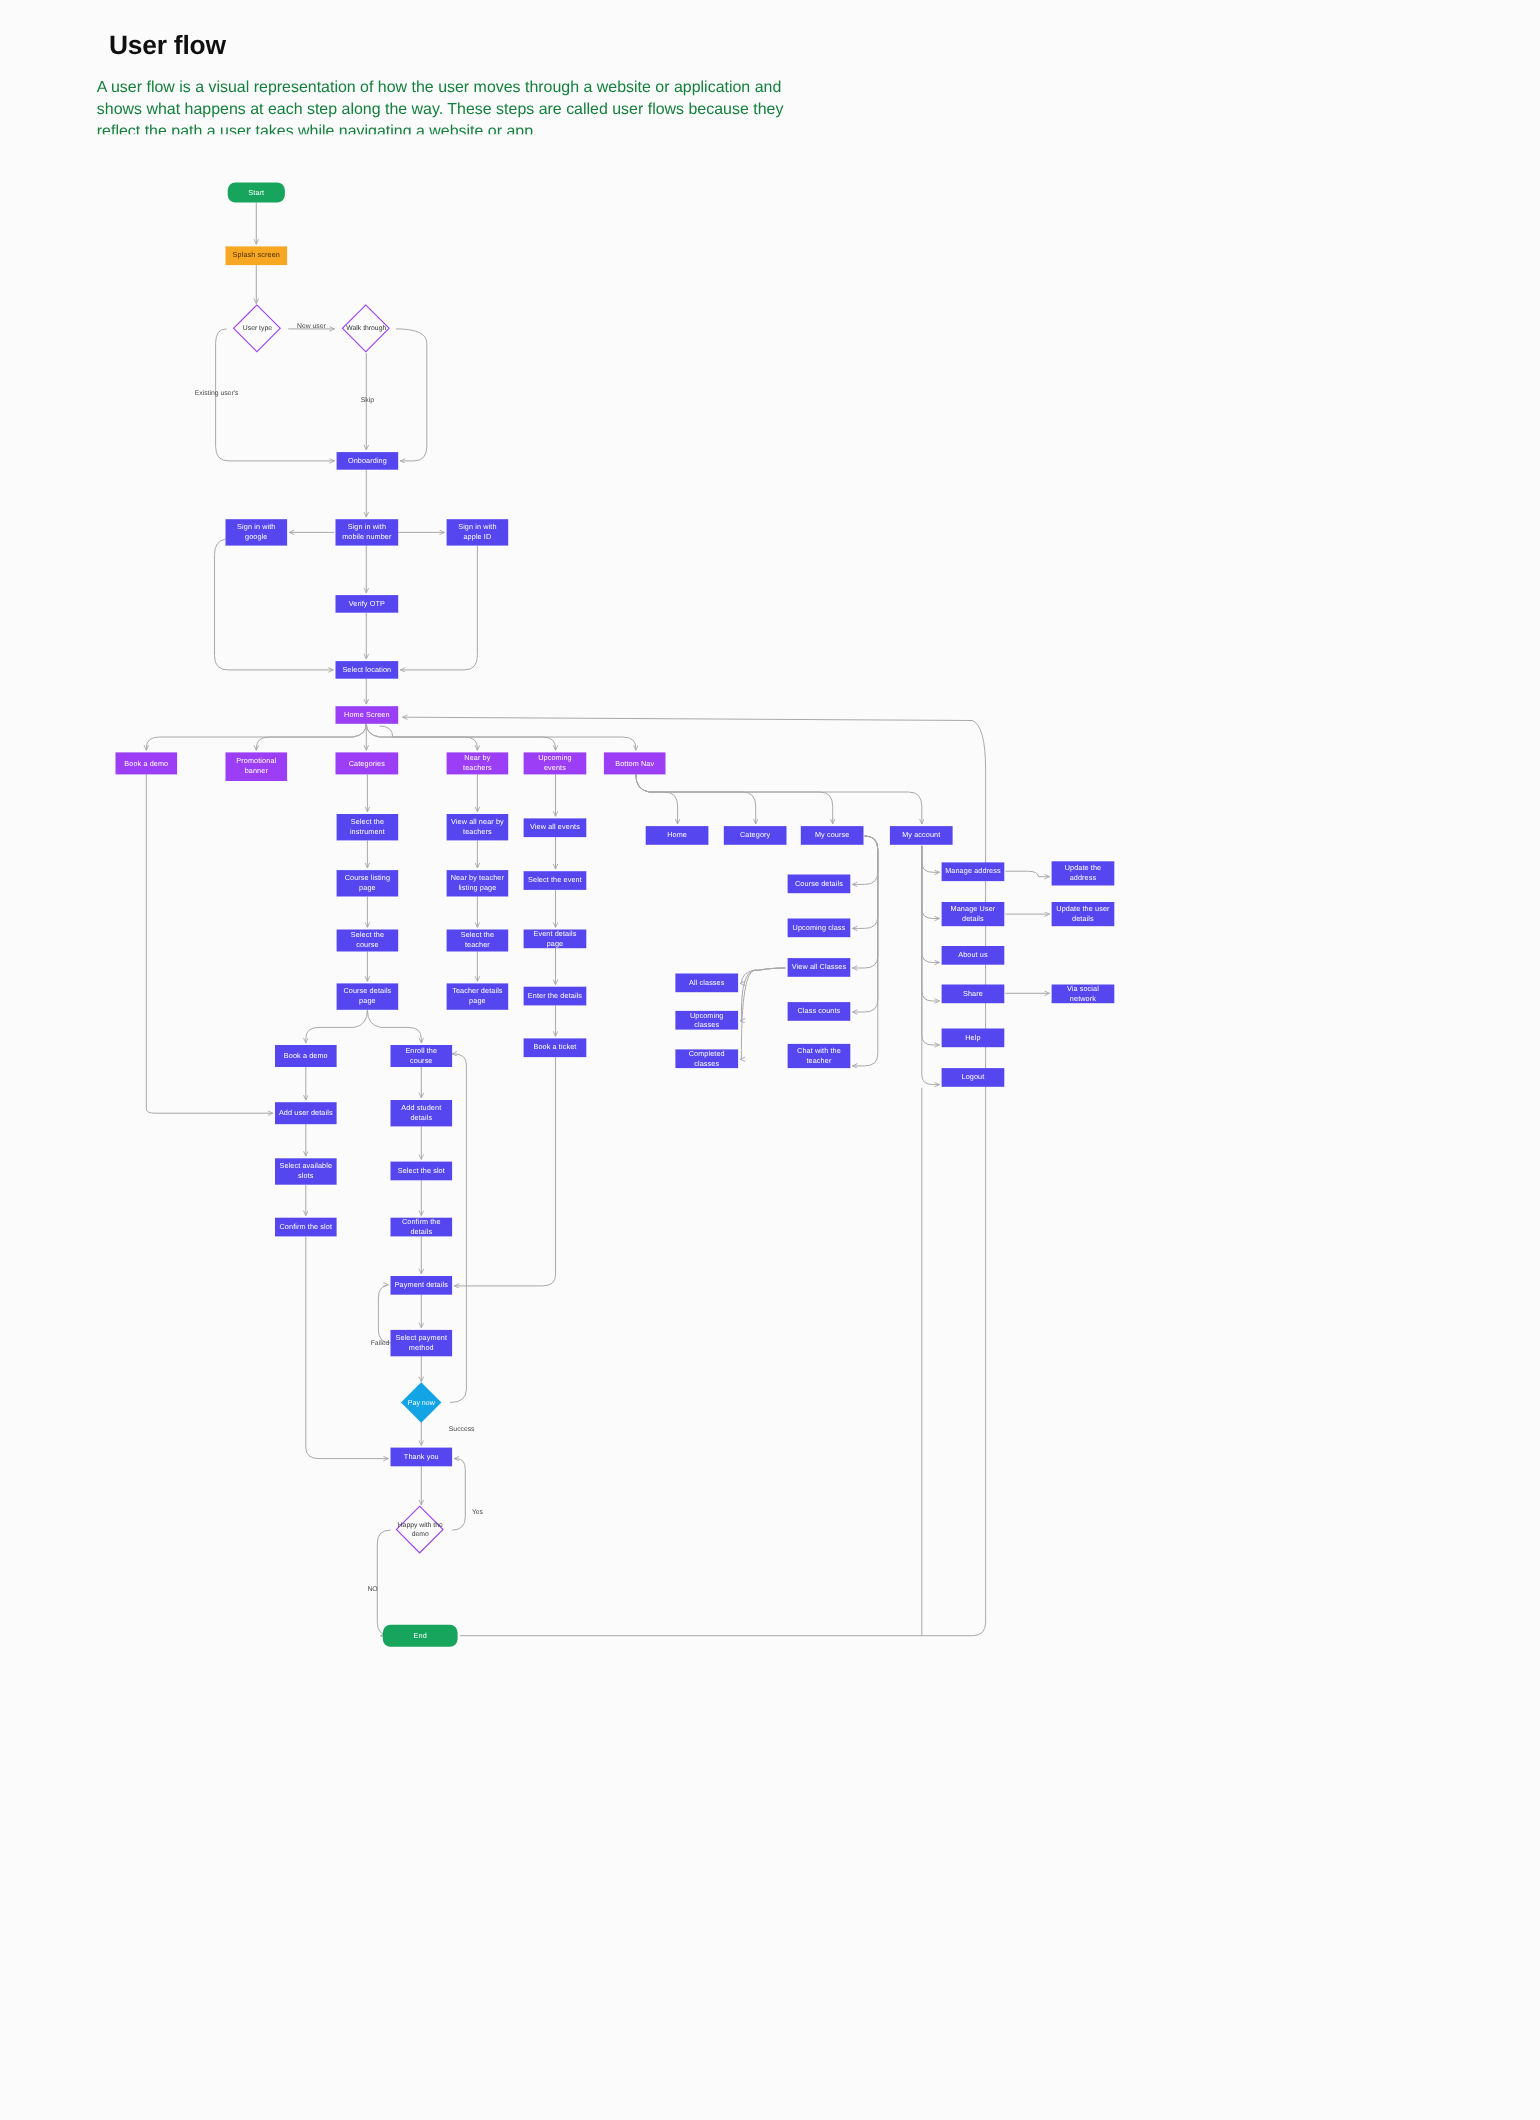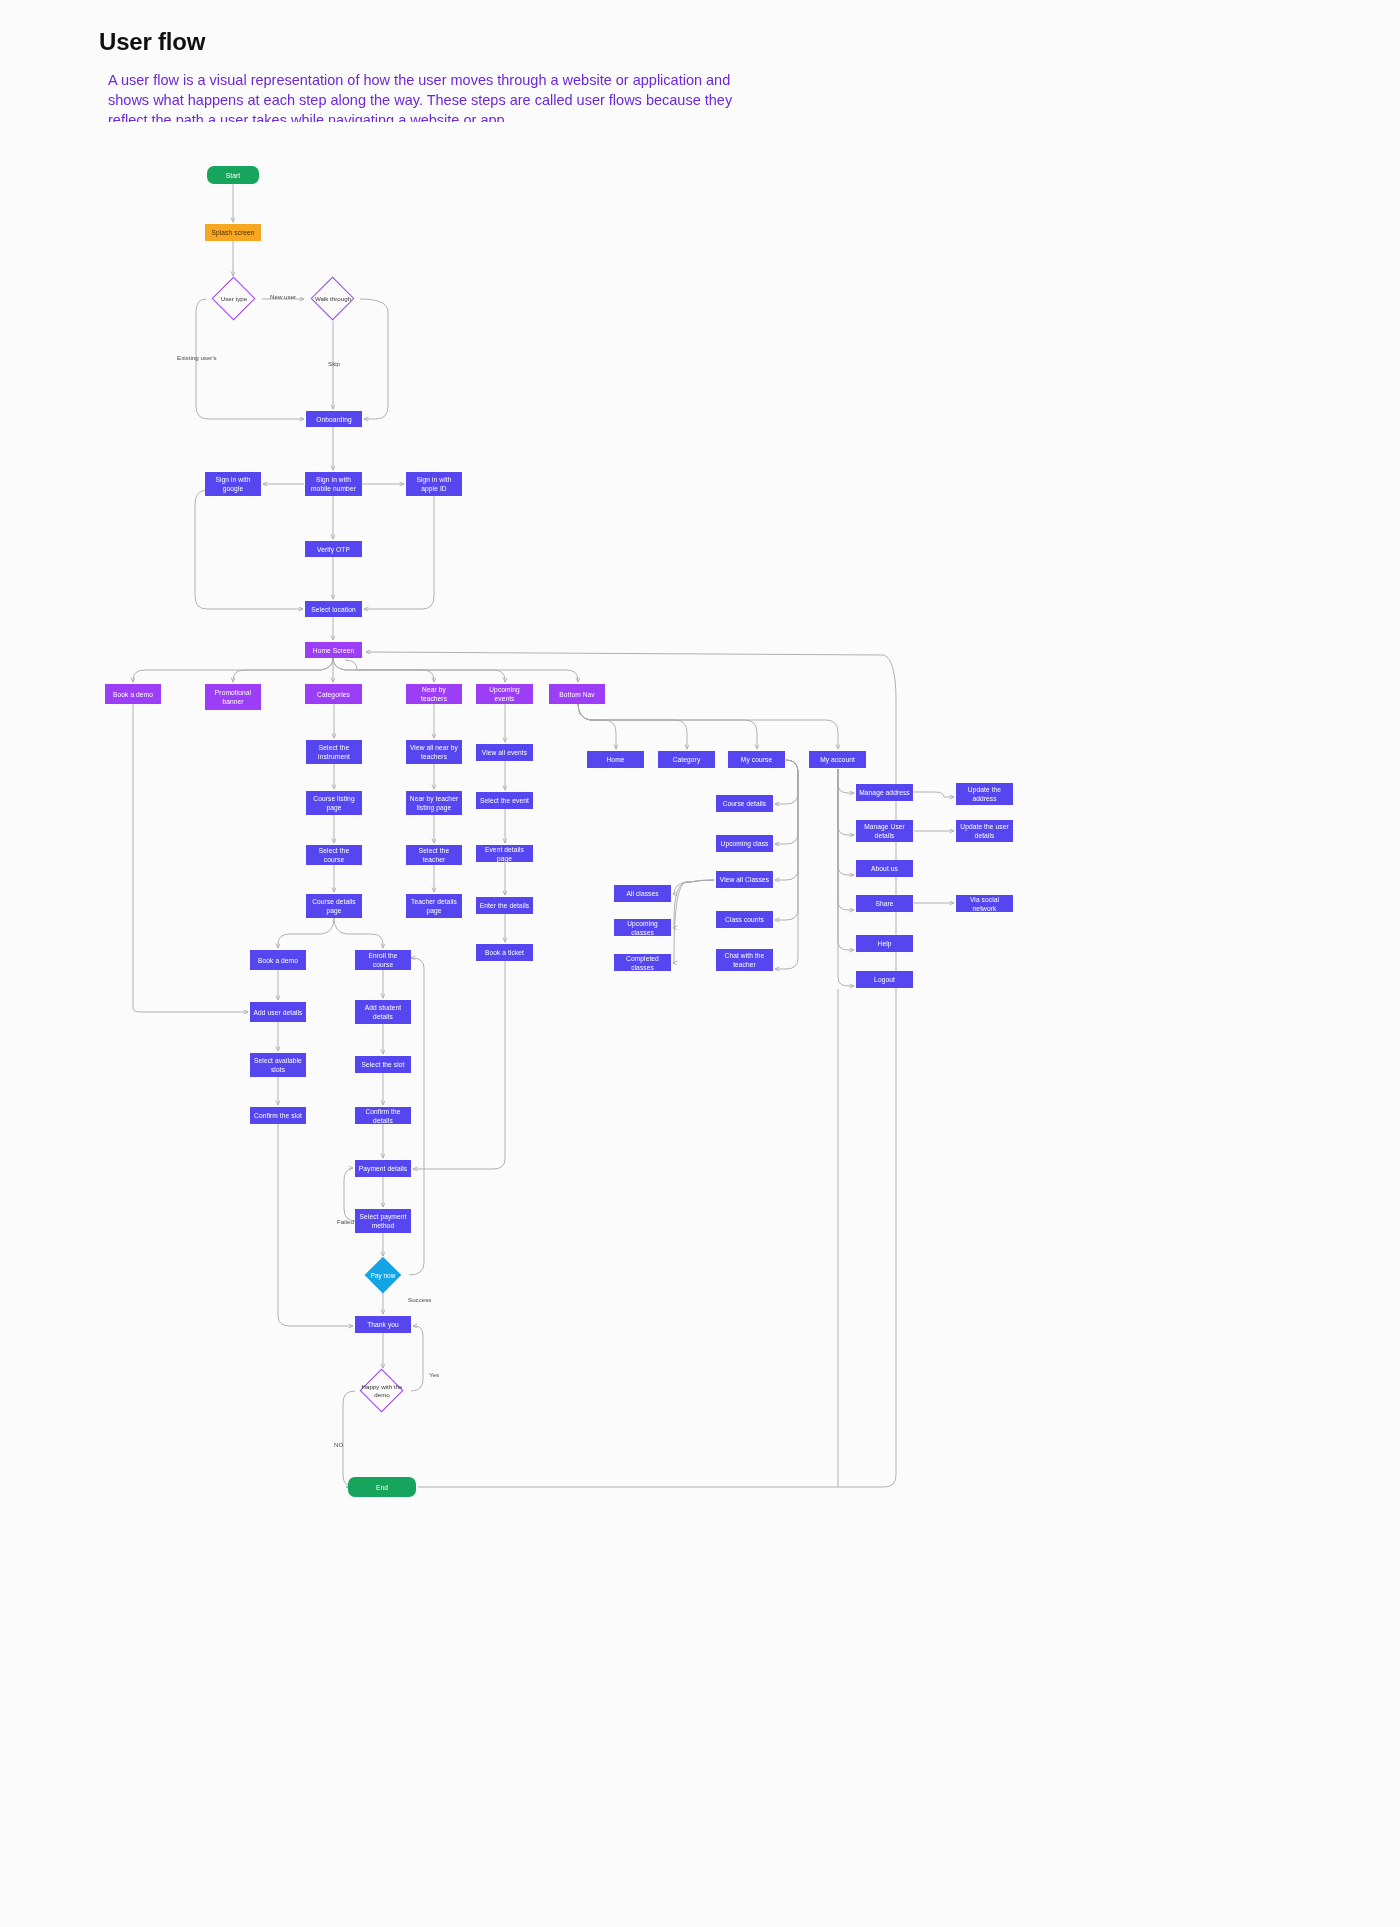--- a/index.html
+++ b/index.html
@@ -15,22 +15,22 @@
     overflow: hidden;
   }
   #page { position:relative; width:1400px; height:1927px; }
 
   .page-title {
     position:absolute; left:99px; top:28px;
     font-size:24px; font-weight:700; letter-spacing:-0.2px;
     color:#101010;
   }
   .page-desc {
-    position:absolute; left:108px; top:70px; width:650px;
-    font-size:14.5px; line-height:20px; color:#6d28d9;
+    position:absolute; left:88px; top:70px; width:650px;
+    font-size:14.5px; line-height:20px; color:#15803d;
     max-height:52px; overflow:hidden;
   }
 
   #canvas { position:absolute; left:0; top:0; width:1400px; height:1927px; }
   #edges { position:absolute; left:0; top:0; width:1400px; height:1927px; pointer-events:none; }
 
   .node {
     position:absolute;
     display:flex; align-items:center; justify-content:center;
     text-align:center;

